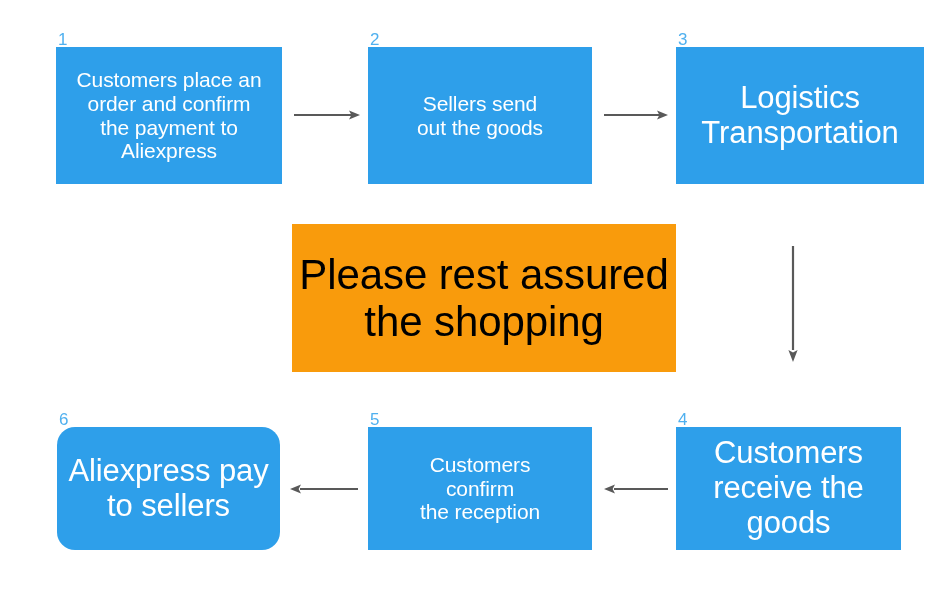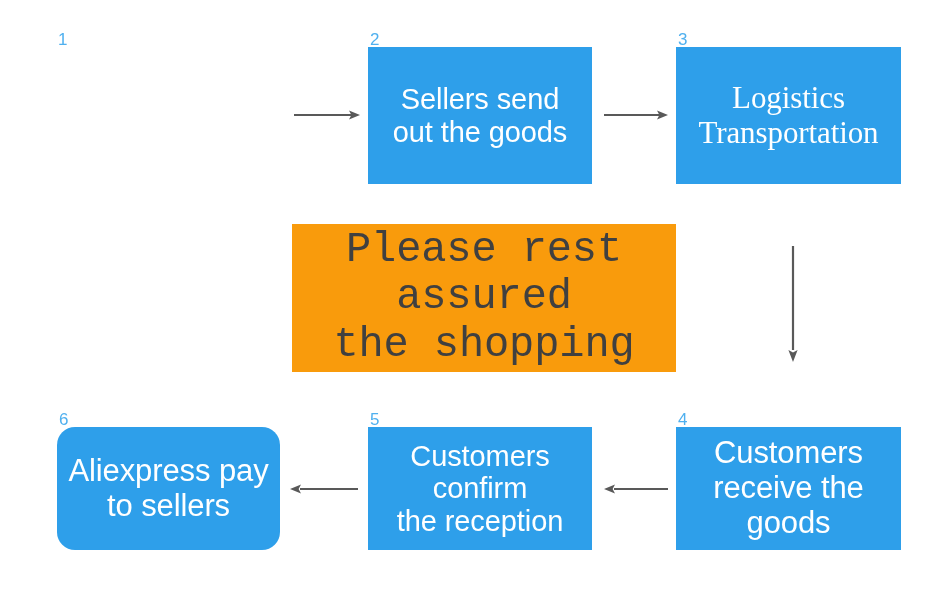--- a/index.html
+++ b/index.html
@@ -34,27 +34,26 @@
   }
   .node .node-text {
     display: block;
     width: 100%;
     white-space: pre-line;
   }
 
   .node-blue { background: #2e9fea; }
   .node-orange {
     background: #f99b0c;
-    color: #404040;
-    font-family: Liberation Mono, monospace;
+    color: #000000;
   }
 
   
   .fs-sm   { font-size: 21px; }
-  .fs-md   { font-size: 29px; justify-content: center; }
+  .fs-md   { font-size: 21px; justify-content: center; }
   .fs-lg   { font-size: 31px; }
   .fs-xl   { font-size: 42px; }
 
   
   .step-num {
     position: absolute;
     font-size: 17px;
     color: #4fb0ef;
     font-weight: 400;
     line-height: 1;
@@ -69,20 +68,26 @@
     display: block;
     overflow: visible;
   }
 </style>
 </head>
 <body>
 
 <div id="canvas">
 
   <div class="step-num" style="left:58px; top:31px;">1</div>
+  <div class="node node-blue fs-sm" style="left:56px; top:47px; width:226px; height:137px;">
+    <span class="node-text">Customers place an
+order and confirm
+the payment to
+Aliexpress</span>
+  </div>
 
   <div class="arrow" style="left:294px; top:107px;">
     <svg width="66" height="16" viewBox="0 0 66 16">
       <line x1="0" y1="8" x2="58" y2="8" stroke="#595959" stroke-width="2.2"></line>
       <path d="M66 8 L55 3.4 L57.4 8 L55 12.6 Z" fill="#595959"></path>
     </svg>
   </div>
 
   <div class="step-num" style="left:370px; top:31px;">2</div>
   <div class="node node-blue fs-md" style="left:368px; top:47px; width:224px; height:137px;">
@@ -91,21 +96,21 @@
   </div>
 
   <div class="arrow" style="left:604px; top:107px;">
     <svg width="64" height="16" viewBox="0 0 64 16">
       <line x1="0" y1="8" x2="56" y2="8" stroke="#595959" stroke-width="2.2"></line>
       <path d="M64 8 L53 3.4 L55.4 8 L53 12.6 Z" fill="#595959"></path>
     </svg>
   </div>
 
   <div class="step-num" style="left:678px; top:31px;">3</div>
-  <div class="node node-blue fs-lg" style="left:676px; top:47px; width:225px; height:137px;font-family:Liberation Serif, serif;">
+  <div class="node node-blue fs-lg" style="left:676px; top:47px; width:248px; height:137px;">
     <span class="node-text">Logistics
 Transportation</span>
   </div>
 
   <div class="node node-orange fs-xl" style="left:292px; top:224px; width:384px; height:148px;">
     <span class="node-text">Please rest assured
 the shopping</span>
   </div>
 
   <div class="arrow" style="left:785px; top:246px;">

